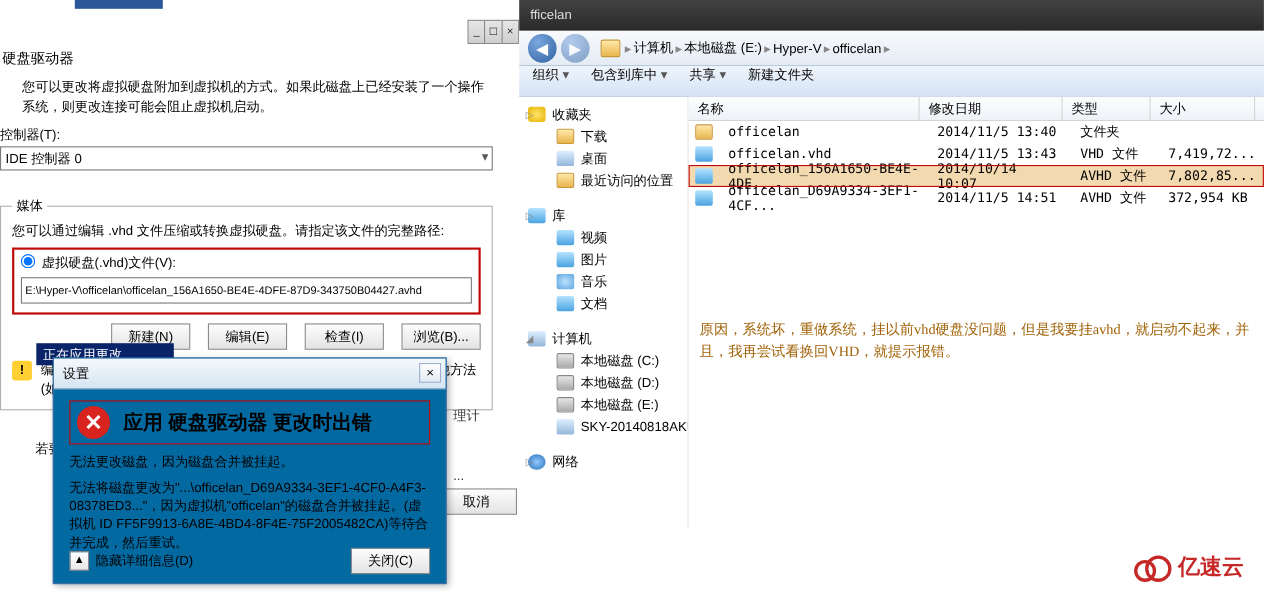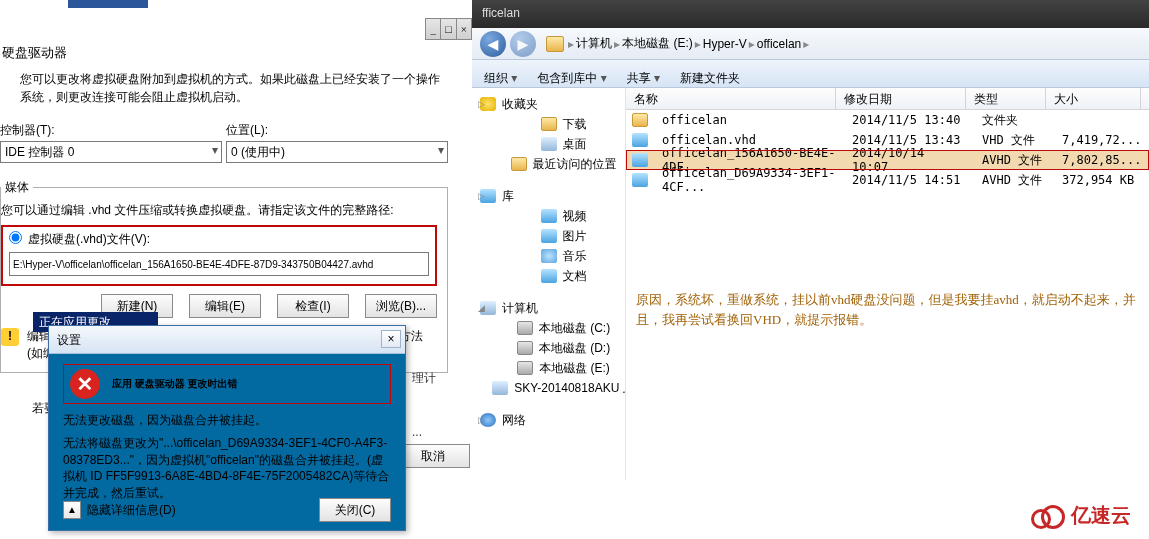--- a/index.html
+++ b/index.html
@@ -8,28 +8,28 @@
 
 .dlg-outer { position:absolute; left:0; top:0; width:472px; height:539px; background:#fff; }
 .title-tab { position:absolute; left:68px; top:0; width:80px; height:8px; background:#2b579a; }
 .title-bar-frag { position:absolute; left:425px; top:18px; width:47px; height:22px; background:linear-gradient(#e6e6e6,#d0d0d0); border:1px solid #888; display:flex; }
 .title-bar-frag span { flex:1; text-align:center; font:11px/20px Tahoma; border-right:1px solid #888; cursor:default; }
 .title-bar-frag span:last-child { border-right:none; }
 
 .inner { position:absolute; left:0; top:40px; width:448px; }
 .grp-title { font-size:13px; margin:4px 0 8px 2px; }
 .grp-desc { font-size:12px; margin:0 2px 8px 20px; line-height:1.5; }
-.row { display:flex; gap:4px; margin:16px 0; }
+.row { display:flex; gap:4px; margin:0 0; }
 .col { flex:1; }
 .lbl { font-size:12px; display:block; margin-bottom:2px; }
 .select { width:100%; height:22px; border:1px solid #7a7a7a; font-size:12px; padding:0 4px; background:#fff; appearance:none; }
 .select-wrap { position:relative; }
 .select-wrap::after { content:"▾"; position:absolute; right:4px; top:2px; font-size:12px; pointer-events:none; color:#555; }
 
-fieldset.media { border:1px solid #b0b0b0; margin-top:8px; padding:6px 10px 10px 0; font-size:12px; }
+fieldset.media { border:1px solid #b0b0b0; margin-top:24px; padding:6px 10px 10px 10px; font-size:12px; }
 fieldset.media legend { padding:0 4px; }
 
 .vhd-box { border:2px solid #c00808; padding:4px 6px 8px 6px; margin-top:6px; }
 .radio-row { display:flex; align-items:flex-start; gap:6px; font-size:12px; }
 .path-input { width:100%; height:24px; border:1px solid #7a7a7a; font-size:10px; padding:0 3px; margin-top:4px; }
 
 .btns-row { display:flex; gap:16px; justify-content:flex-end; margin-top:8px; }
 .btn { min-width:72px; height:24px; font-size:12px; border:1px solid #8a8a8a; background:linear-gradient(#fdfdfd,#e3e3e3); cursor:default; }
 
 .warn-row { display:flex; gap:8px; margin-top:10px; font-size:12px; line-height:1.4; }
@@ -38,47 +38,47 @@
 
 .apply-strip { position:absolute; left:33px; top:312px; width:125px; height:20px; background:#0a246a; color:#fff; font-size:12px; padding:2px 6px; }
 
 
 .err-dlg { position:absolute; left:48px; top:325px; width:358px; height:206px; border:1px solid #3b6ea5; background:#0369a1; box-shadow:2px 2px 6px rgba(0,0,0,.3); }
 .err-title { height:28px; background:linear-gradient(#f4f8fc,#d6e4f3); border-bottom:1px solid #a8bfda; font-size:12px; padding:6px 8px; position:relative; }
 .err-title .x { position:absolute; right:4px; top:4px; width:20px; height:18px; border:1px solid #9db3cd; text-align:center; font:12px/16px sans-serif; background:linear-gradient(#fff,#e3e9f3); }
 .err-body { padding:10px 14px 0 14px; font-size:12px; }
 .err-head { display:flex; gap:12px; align-items:center; border:1px solid #c00808; padding:4px 6px; margin-bottom:8px; }
 .err-ico { width:30px; height:30px; border-radius:50%; background:#d8231f; display:flex; align-items:center; justify-content:center; color:#fff; font-weight:bold; font-size:20px; flex:none; }
-.err-msg1 { font-weight:bold; font-size:10px; }
+.err-msg1 { font-weight:bold; font-size:18px; }
 .err-p { margin:6px 0; line-height:1.4; word-break:break-all; }
 .err-foot { position:absolute; bottom:8px; left:14px; right:14px; display:flex; align-items:center; }
 .disclose { display:flex; align-items:center; gap:6px; font-size:12px; }
 .disclose .chev { width:18px; height:18px; border:1px solid #888; text-align:center; font:10px/16px sans-serif; background:linear-gradient(#fff,#e8e8e8); }
 .err-foot .btn { margin-left:auto; }
 
 .side-frag { position:absolute; left:412px; top:365px; font-size:12px; line-height:2.2; color:#333; }
 .apply-cancel { position:absolute; left:396px; top:444px; width:74px; }
 
 
 .explorer { position:absolute; left:472px; top:0; width:677px; height:480px; background:#fff; }
 .ex-top { height:28px; background:linear-gradient(#424242,#2a2a2a); color:#ddd; font-size:12px; padding:6px 10px; }
 .ex-addr { height:32px; background:linear-gradient(#f7f9fc,#e5ecf5); border-bottom:1px solid #b9c8db; display:flex; align-items:center; padding:0 8px; gap:4px; }
 .nav-btn { width:26px; height:26px; border-radius:50%; background:radial-gradient(circle at 35% 30%, #7ba8e0, #2e5f9e); display:flex; align-items:center; justify-content:center; color:#fff; font-size:14px; }
 .crumbs { margin-left:6px; display:flex; align-items:center; gap:2px; font-size:12px; color:#000; }
 .crumbs .sep { color:#888; }
 .crumbs .folder-ico { width:18px;height:16px;background:linear-gradient(#ffe9a8,#e9b54d);border:1px solid #c89838;border-radius:2px; margin-right:2px;}
-.ex-tool { height:28px; background:linear-gradient(#eef4fb,#d6e4f5); border-bottom:1px solid #b9c8db; display:flex; align-items:flex-end; gap:20px; padding:0 12px; font-size:12px; }
+.ex-tool { height:28px; background:linear-gradient(#eef4fb,#d6e4f5); border-bottom:1px solid #b9c8db; display:flex; align-items:flex-start; gap:20px; padding:0 12px; font-size:12px; }
 .ex-tool span.dd::after { content:" ▾"; color:#555; }
 
 .ex-body { display:flex; height:calc(100% - 88px); }
 .tree { width:160px; border-right:1px solid #e4e4e4; padding:6px 4px; font-size:12px; overflow:hidden; }
 .tree .node { display:flex; align-items:center; gap:6px; height:20px; padding-left:16px; position:relative; white-space:nowrap;}
 .tree .node.root { padding-left:4px; font-weight:normal; }
 .tree .node .chev { position:absolute; left:2px; color:#888; font-size:9px; cursor:default;}
-.tree .node.child { padding-left:30px;justify-content:center; }
+.tree .node.child { padding-left:30px; }
 .tree .ico { width:16px; height:14px; flex:none; }
 .ico.star { background:radial-gradient(#ffe46b,#e5b300); border-radius:3px; }
 .ico.folder { background:linear-gradient(#ffe9a8,#e9b54d); border:1px solid #c89838; border-radius:2px; }
 .ico.lib { background:linear-gradient(#b5e3ff,#4aa3e0); border-radius:2px; }
 .ico.drive { background:linear-gradient(#e6e6e6,#aaa); border:1px solid #888; border-radius:2px; }
 .ico.comp { background:linear-gradient(#dfefff,#94b7da); border-radius:2px; }
 .ico.net { background:radial-gradient(#8ec8ff,#2a6fb5); border-radius:50%; }
 .ico.mus { background:radial-gradient(#bde3ff,#5aa5e0); border-radius:2px;}
 .tree hr { border:none; margin:6px 0; }
 
@@ -113,26 +113,20 @@
 
   <div class="inner">
     <div class="grp-title">硬盘驱动器</div>
     <div class="grp-desc">您可以更改将虚拟硬盘附加到虚拟机的方式。如果此磁盘上已经安装了一个操作系统，则更改连接可能会阻止虚拟机启动。</div>
 
     <div class="row">
       <div class="col">
         <label class="lbl">控制器(T):</label>
         <div class="select-wrap">
           <input class="select" value="IDE 控制器 0" style="">
-        </div>
-      </div>
-      <div class="col">
-        <label class="lbl">位置(L):</label>
-        <div class="select-wrap">
-          <input class="select" value="0 (使用中)" style="">
         </div>
       </div>
     </div>
 
     <fieldset class="media">
       <legend>媒体</legend>
       <div>您可以通过编辑 .vhd 文件压缩或转换虚拟硬盘。请指定该文件的完整路径:</div>
 
       <div class="vhd-box">
         <div class="radio-row">

